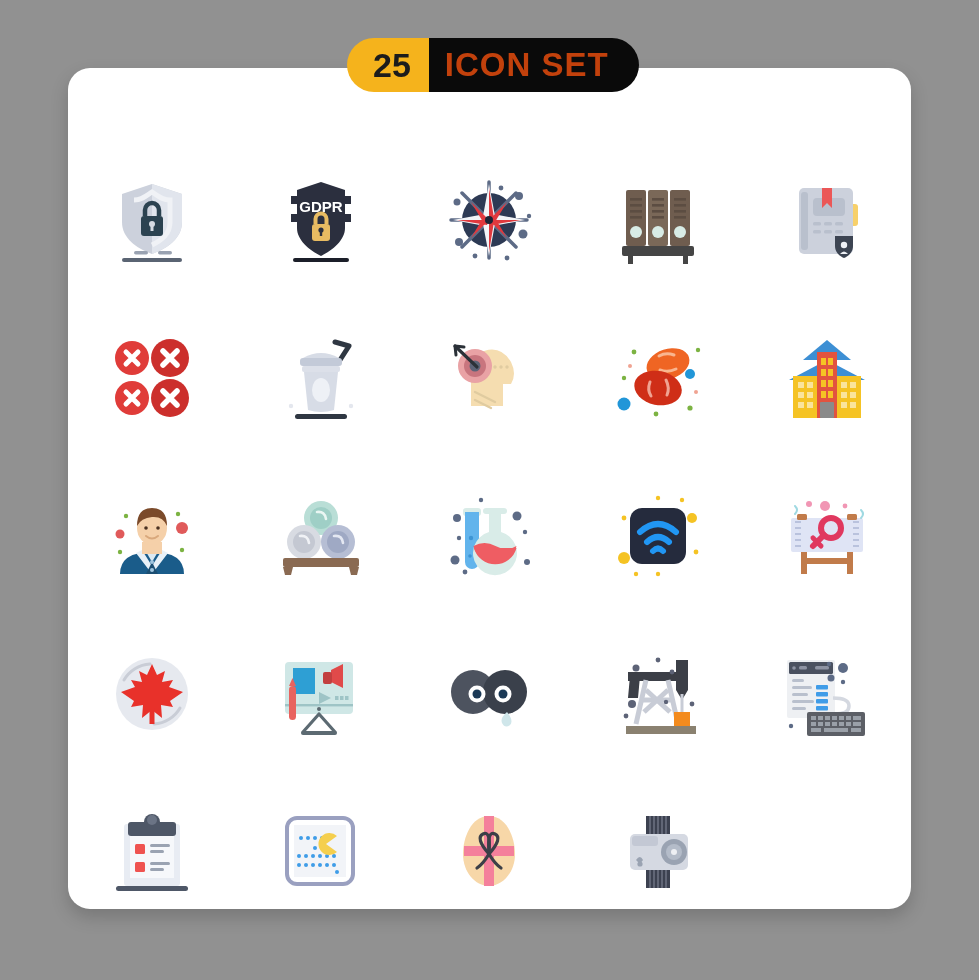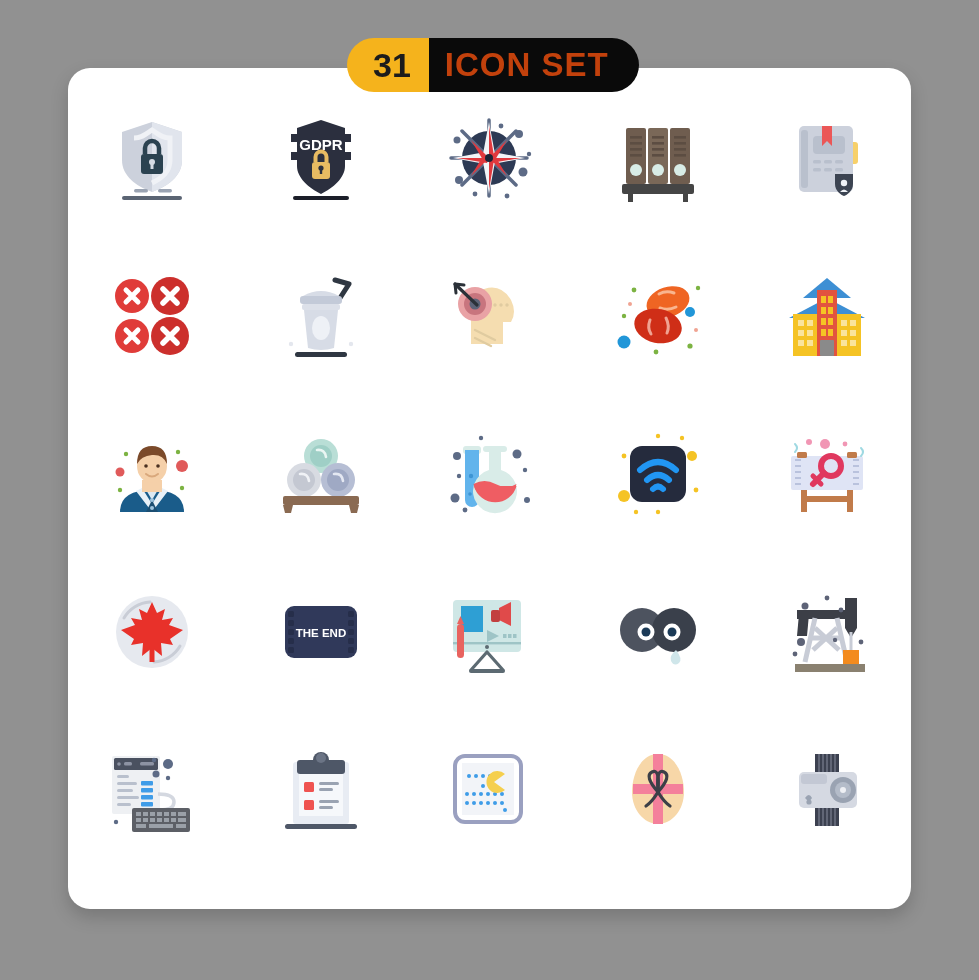--- a/index.html
+++ b/index.html
@@ -74,34 +74,34 @@
     left: 68px;
     top: 110px;
     width: 843px;
     height: 790px;
     display: grid;
     grid-template-columns: repeat(5, 1fr);
     grid-template-rows: repeat(5, 1fr);
   }
   .cell {
     display: flex;
-    align-items: flex-start;
+    align-items: flex-end;
     justify-content: center;
   }
   .cell svg { display: block; }
 </style>
 </head>
 <body>
 
 <div id="stage">
 
   <div class="card"></div>
 
   <div class="badge">
-    <div class="badge-num">31</div>
+    <div class="badge-num">25</div>
     <div class="badge-text">ICON SET</div>
   </div>
 
   <div class="grid">
 
     <div class="cell">
       <svg width="96" height="96" viewBox="0 0 96 96">
         <path d="M48 12 L78 22 V50 C78 66 64 76 48 82 C32 76 18 66 18 50 V22 Z" fill="#ccd1dc"></path>
         <path d="M48 12 L78 22 V50 C78 66 64 76 48 82 V12 Z" fill="#e1e5ed"></path>
         <path d="M30 28 C38 28 42 24 48 20 C54 24 58 28 66 28 L66 50 C66 62 58 68 48 73" fill="none" stroke="#f0f2f6" stroke-width="5"></path>
@@ -431,38 +431,20 @@
     <div class="cell">
       <svg width="96" height="96" viewBox="0 0 96 96">
         <circle cx="48" cy="48" r="36" fill="#e6e9ef"></circle>
         <path d="M20 34 a32 32 0 0 1 26 -16" fill="none" stroke="#c9cdd6" stroke-width="3" stroke-linecap="round"></path>
         <path d="M76 62 a32 32 0 0 1 -26 16" fill="none" stroke="#c9cdd6" stroke-width="3" stroke-linecap="round"></path>
         <path d="M48 18 l5 11 l8 -4 l-3 11 l11 -2 l-4 7 l14 5 l-13 9 l3 6 l-12 -2 l1 13 l-10 -8 l-10 8 l1 -13 l-12 2 l3 -6 l-13 -9 l14 -5 l-4 -7 l11 2 l-3 -11 l8 4 Z" fill="#e8312a"></path>
         <rect x="45.5" y="62" width="5" height="16" fill="#e8312a"></rect>
       </svg>
     </div>
 
-    <div class="cell">
-      <svg width="96" height="96" viewBox="0 0 96 96">
-        <rect x="12" y="22" width="72" height="52" rx="9" fill="#30395a"></rect>
-        <g fill="#262e4a">
-          <rect x="15" y="27" width="6" height="6" rx="1.5"></rect>
-            <rect x="15" y="36" width="6" height="6" rx="1.5"></rect>
-          <rect x="15" y="45" width="6" height="6" rx="1.5"></rect>
-            <rect x="15" y="54" width="6" height="6" rx="1.5"></rect>
-          <rect x="15" y="63" width="6" height="6" rx="1.5"></rect>
-          <rect x="75" y="27" width="6" height="6" rx="1.5"></rect>
-            <rect x="75" y="36" width="6" height="6" rx="1.5"></rect>
-          <rect x="75" y="45" width="6" height="6" rx="1.5"></rect>
-            <rect x="75" y="54" width="6" height="6" rx="1.5"></rect>
-          <rect x="75" y="63" width="6" height="6" rx="1.5"></rect>
-        </g>
-        <text x="48" y="53" font-family="Liberation Sans, sans-serif" font-size="11.5" font-weight="bold" fill="#ffffff" text-anchor="middle">THE END</text>
-      </svg>
-    </div>
 
     <div class="cell">
       <svg width="96" height="96" viewBox="0 0 96 96">
         <rect x="12" y="16" width="68" height="52" rx="4" fill="#cfe7e6"></rect>
         <rect x="20" y="22" width="22" height="26" fill="#2e9fd4"></rect>
         <path d="M58 24 l12 -6 v24 l-12 -6 Z" fill="#e04a4a"></path>
         <rect x="50" y="26" width="9" height="12" rx="2" fill="#c23f3f"></rect>
         <path d="M46 46 l12 6 l-12 6 Z" fill="#9ec4c6"></path>
         <g fill="#9ec4c6">
           <rect x="62" y="50" width="3.5" height="4"></rect>

